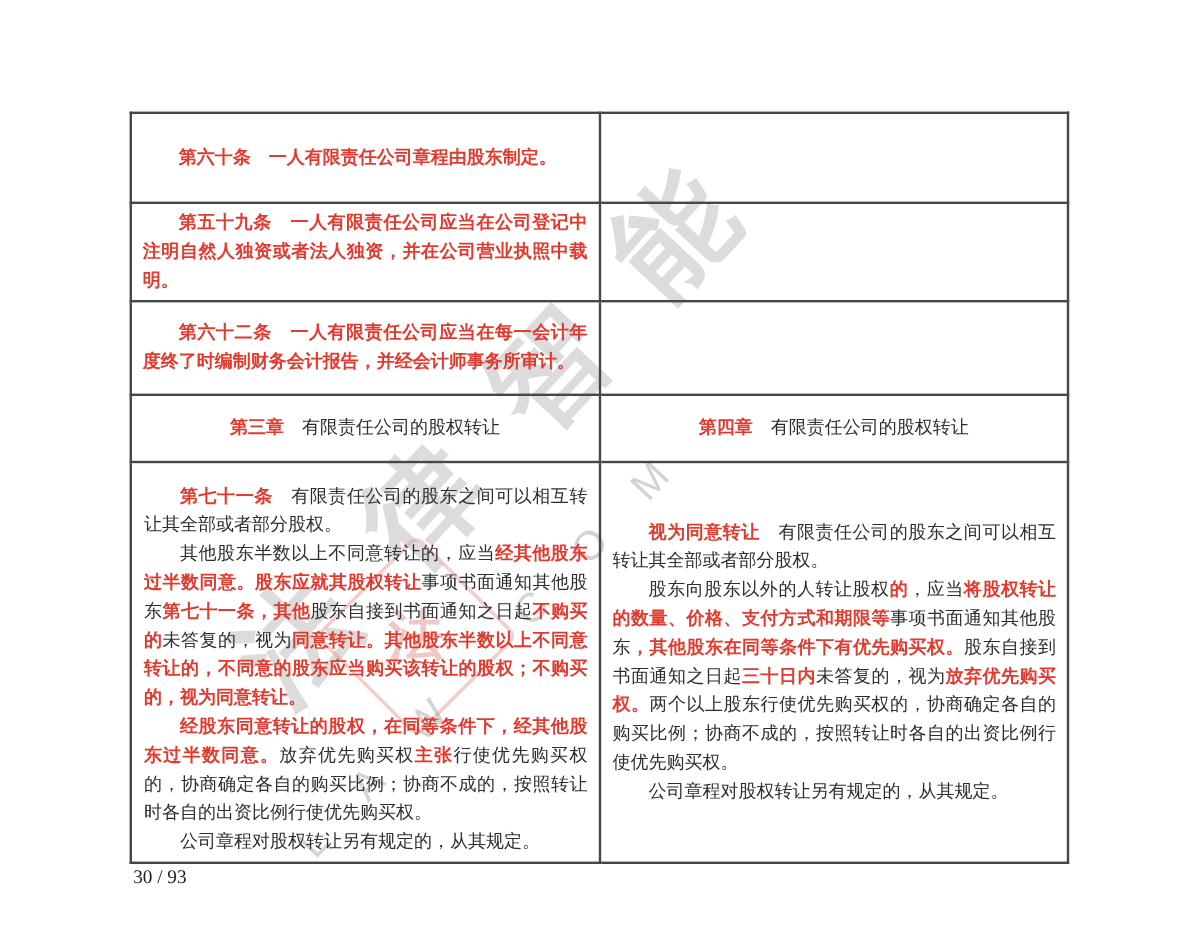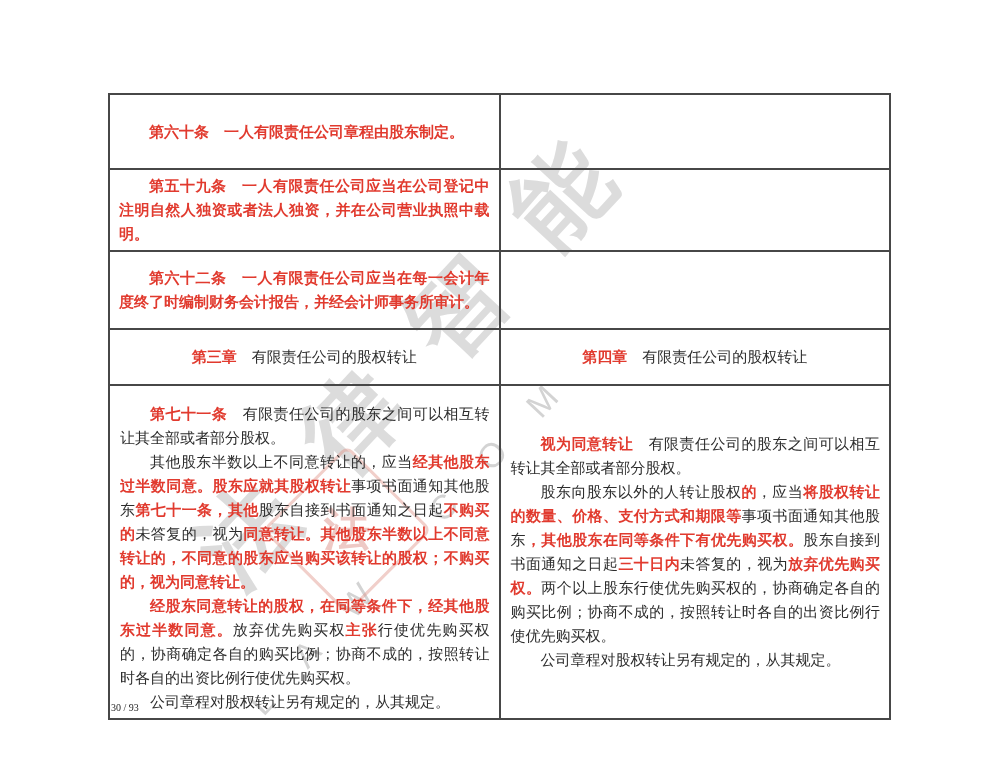--- a/index.html
+++ b/index.html
@@ -65,22 +65,22 @@
   tr.row-article:nth-child(1) td { height:75px; }
   tr.row-article:nth-child(2) td { height:59px; }
   tr.row-article:nth-child(3) td { height:78px;border-radius:14px; }
   tr.row-chapter td { height:56px; text-align:center; }
   tr.row-chapter .para { text-indent:0; text-align:center; }
   tr.row-body td { height:310px; vertical-align:middle;padding-left:10px; }
   tr.row-body td.cell-left { vertical-align:top; padding-top:16px; }
 
   
   .page-number {
-    position:absolute; left:111px; top:702px; z-index:1;
-    font-size:10px; color:#1c1c1c;
+    position:absolute; left:111px; top:723px; z-index:1;
+    font-size:16px; color:#1c1c1c;
     font-family:"Liberation Serif","DejaVu Serif",serif;
   }
 </style>
 </head>
 <body>
 
 <div class="page">
 
   <div class="wm-layer">
     <div class="wm-cjk">法律智能</div>

